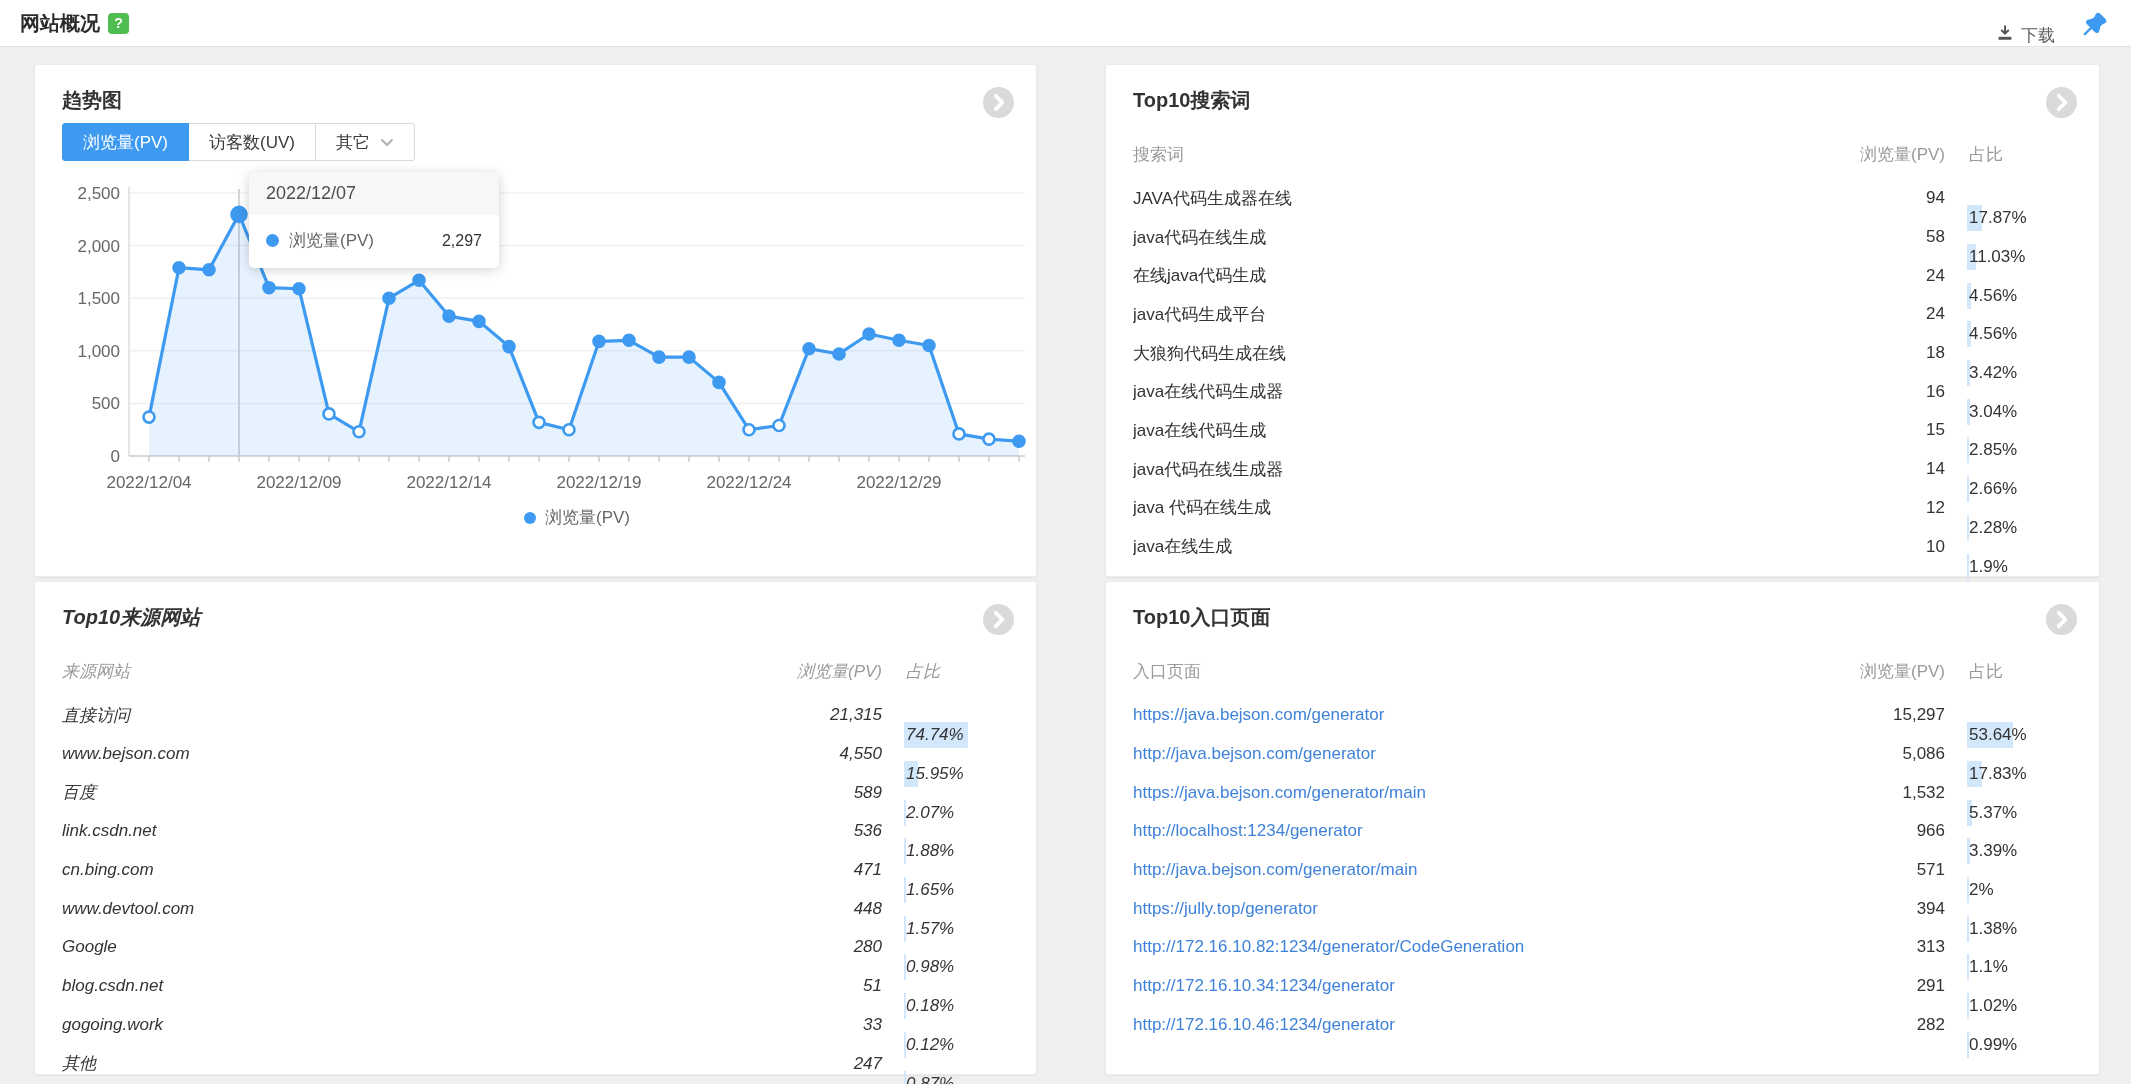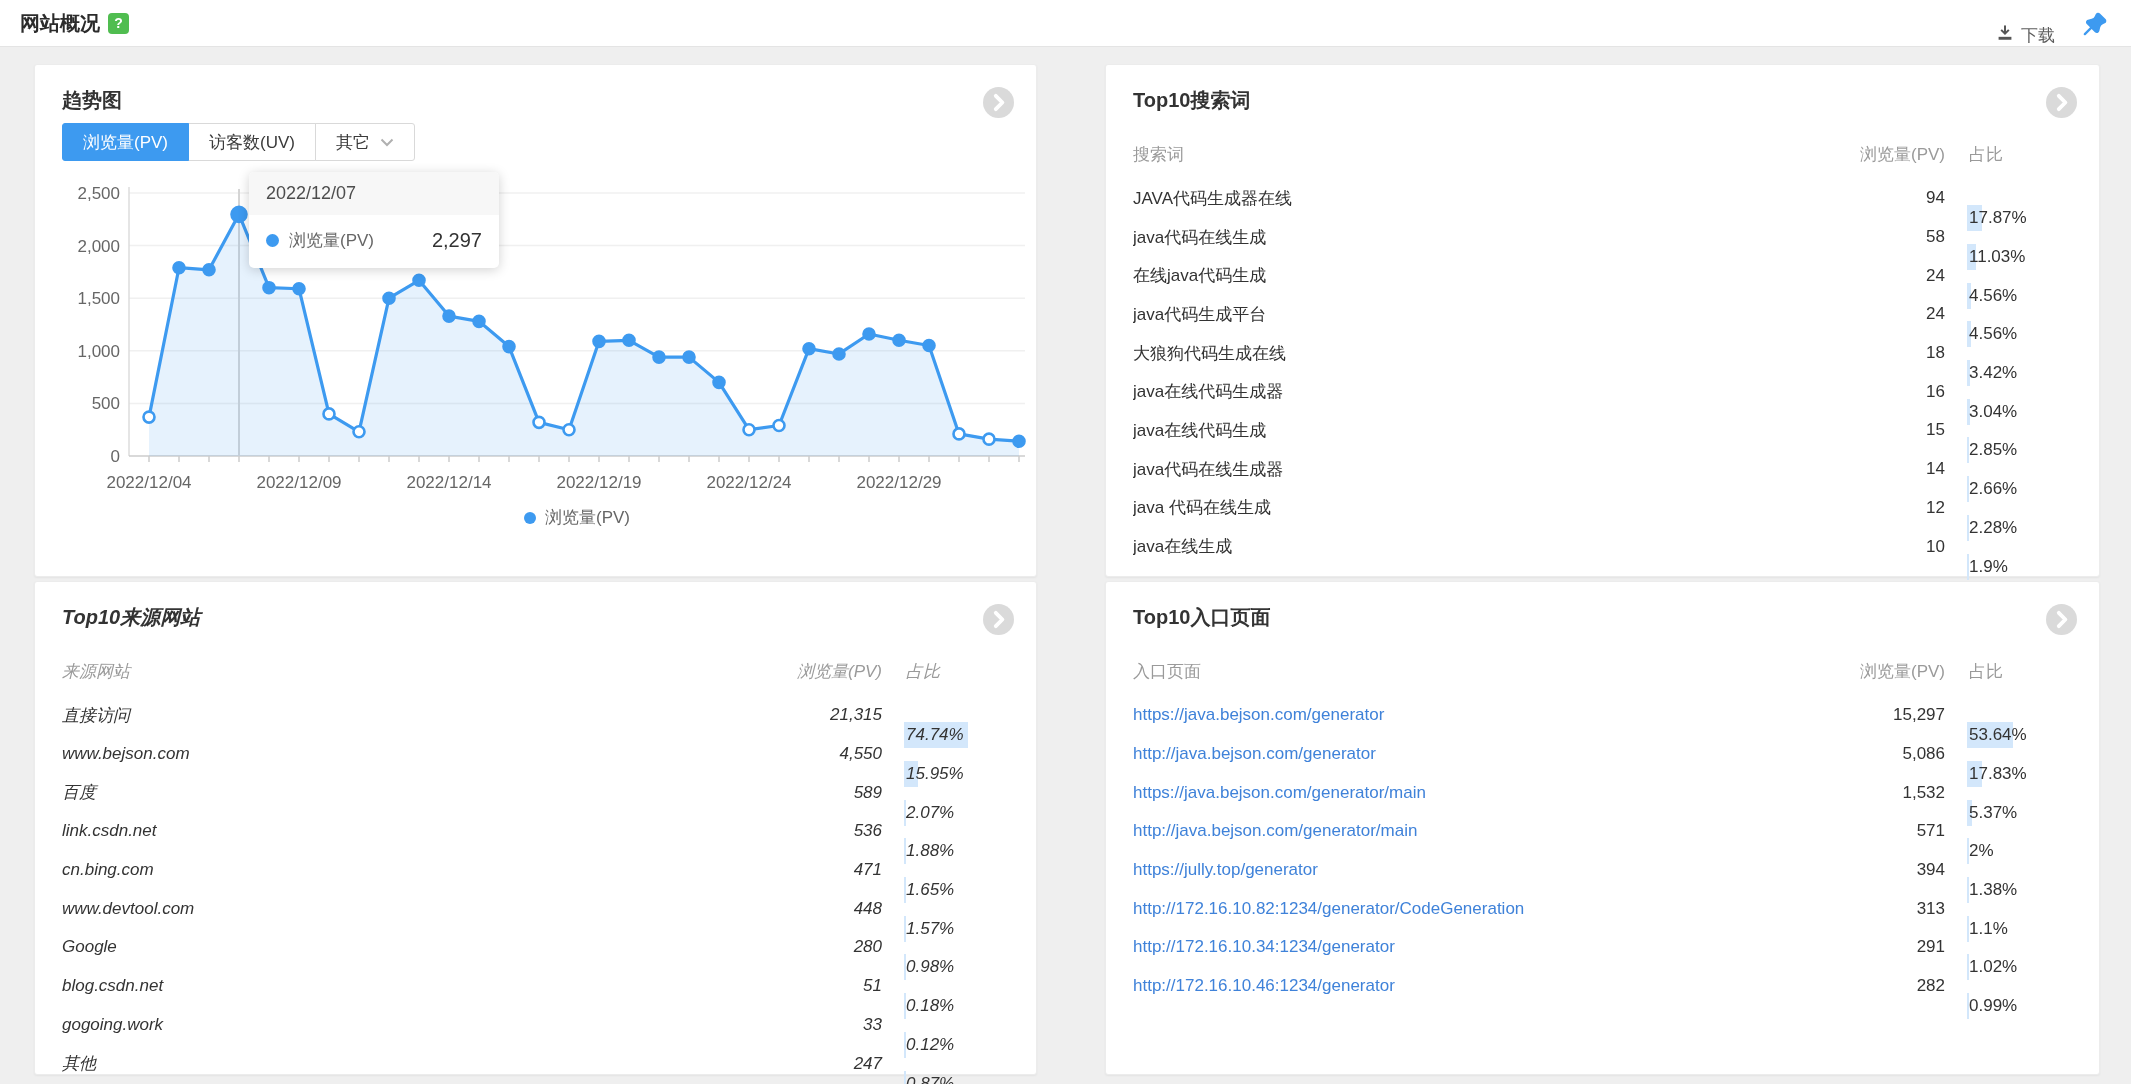--- a/index.html
+++ b/index.html
@@ -36,21 +36,21 @@
 
   .legend { position:absolute; left:94px; top:441px; width:896px; display:flex; justify-content:center; align-items:center; gap:9px; }
   .legend-dot { width:12px; height:12px; border-radius:50%; background:#3d9af0; }
   .legend-label { font-size:17px; color:#666; }
 
   .tooltip { position:absolute; left:214px; top:107px; width:250px; background:#fff; border-radius:5px; box-shadow:0 2px 12px rgba(0,0,0,0.18); z-index:5; }
   .tooltip-head { background:#f7f7f7; border-radius:5px 5px 0 0; padding:11px 17px; font-size:18px; color:#4d4d4d; }
   .tooltip-body { padding:14px 17px 16px 17px; display:flex; align-items:center; }
   .tooltip-dot { width:13px; height:13px; border-radius:50%; background:#3d9af0; margin-right:10px; }
   .tooltip-series { font-size:17px; color:#666; }
-  .tooltip-value { margin-left:auto; font-size:20px; color:#333; }
+  .tooltip-value { margin-left:auto; font-size:16px; color:#333; }
 
   
   .thead { position:absolute; left:27px; right:27px; top:78px; display:flex; align-items:flex-end; font-size:17px; color:#9a9a9a; }
   .tbody { position:absolute; left:27px; right:27px; top:114px; }
   .trow { display:flex; align-items:center; height:38.7px; font-size:17px; color:#333; }
   .cell-name { flex:1; white-space:nowrap; overflow:hidden; text-overflow:ellipsis; }
   .cell-pv { width:110px; text-align:right; }
   .cell-pct { width:127px; padding-left:24px; text-align:left; }
   .pct-wrap { position:relative; display:inline-block;margin-top:40px; }
   .pct-bar { position:absolute; left:-2px; top:50%; transform:translateY(-50%); height:26px; background:#d3e7fb; z-index:0; }
@@ -358,20 +358,25 @@
           <span class="cell-name link">http://java.bejson.com/generator</span>
           <span class="cell-pv">5,086</span>
           <span class="cell-pct"><span class="pct-wrap"><span class="pct-bar" style="width: 15.1555px;"></span><span class="pct-text">17.83%</span></span></span>
         </div>
         <div class="trow">
           <span class="cell-name link">https://java.bejson.com/generator/main</span>
           <span class="cell-pv">1,532</span>
           <span class="cell-pct"><span class="pct-wrap"><span class="pct-bar" style="width: 4.5645px;"></span><span class="pct-text">5.37%</span></span></span>
         </div>
         <div class="trow">
+          <span class="cell-name link">http://localhost:1234/generator</span>
+          <span class="cell-pv">966</span>
+          <span class="cell-pct"><span class="pct-wrap"><span class="pct-bar" style="width: 2.8815px;"></span><span class="pct-text">3.39%</span></span></span>
+        </div>
+        <div class="trow">
           <span class="cell-name link">http://java.bejson.com/generator/main</span>
           <span class="cell-pv">571</span>
           <span class="cell-pct"><span class="pct-wrap"><span class="pct-bar" style="width: 2px;"></span><span class="pct-text">2%</span></span></span>
         </div>
         <div class="trow">
           <span class="cell-name link">https://jully.top/generator</span>
           <span class="cell-pv">394</span>
           <span class="cell-pct"><span class="pct-wrap"><span class="pct-bar" style="width: 2px;"></span><span class="pct-text">1.38%</span></span></span>
         </div>
         <div class="trow">

